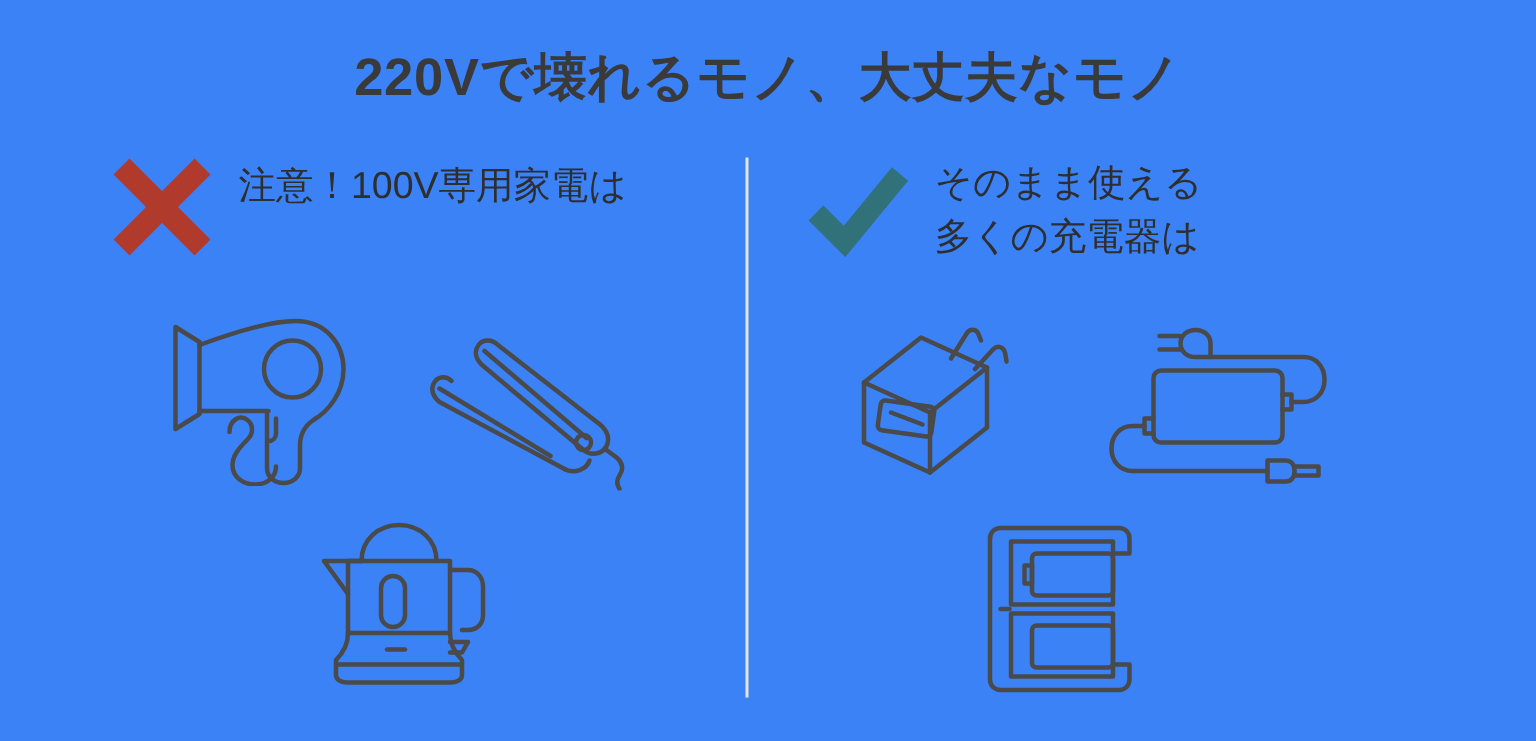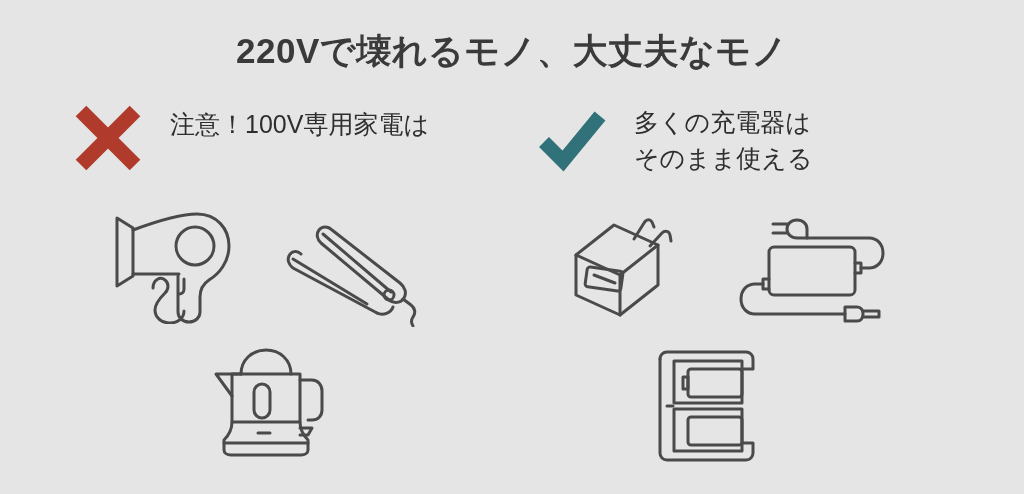--- a/index.html
+++ b/index.html
@@ -9,21 +9,21 @@
     height: 494px;
     background: #ffffff;
     font-family: "Liberation Sans", "DejaVu Sans", sans-serif;
     overflow: hidden;
   }
 
   #infographic {
     position: relative;
     width: 1024px;
     height: 494px;
-    background: #e5e5e5;
+    background: #3b82f6;
   }
 
   
   .title {
     position: absolute;
     top: 28px;
     left: 0;
     width: 1024px;
     text-align: center;
     font-size: 35px;
@@ -49,21 +49,21 @@
     top: 100px;
     height: 380px;
   }
   .panel.left  { left: 60px;  width: 430px; }
   .panel.right { left: 528px; width: 440px; }
 
   
   .panel-head {
     display: flex;
     align-items: flex-start;
-    gap: 26px;
+    gap: 15px;
   }
   .panel.left .panel-head  { padding-left: 12px; }
   .panel.right .panel-head { padding-left: 8px; }
 
   .mark {
     flex: 0 0 auto;
     width: 72px;
     height: 72px;
     margin-top: 2px;
   }
@@ -195,22 +195,22 @@
 
     <div class="panel-head">
 
       <div class="mark">
         <svg viewBox="0 0 72 72" aria-hidden="true">
           <path d="M8 40 L27 59 L64 14" fill="none" stroke="#31717a" stroke-width="14" stroke-linecap="butt" stroke-linejoin="miter"></path>
         </svg>
       </div>
 
       <div class="head-text">
+        <span class="line">そのまま使える</span>
         <span class="line">多くの充電器は</span>
-        <span class="line">そのまま使える</span>
       </div>
 
     </div>
 
     <div class="icons">
 
       <div class="icon ic-usb-charger">
         <svg viewBox="0 0 112 112" aria-hidden="true">
           <path d="M8 42 L46 12 L90 32 L90 72 L52 102 L8 82 Z"></path>
           <path d="M8 42 L52 62 L52 102"></path>

